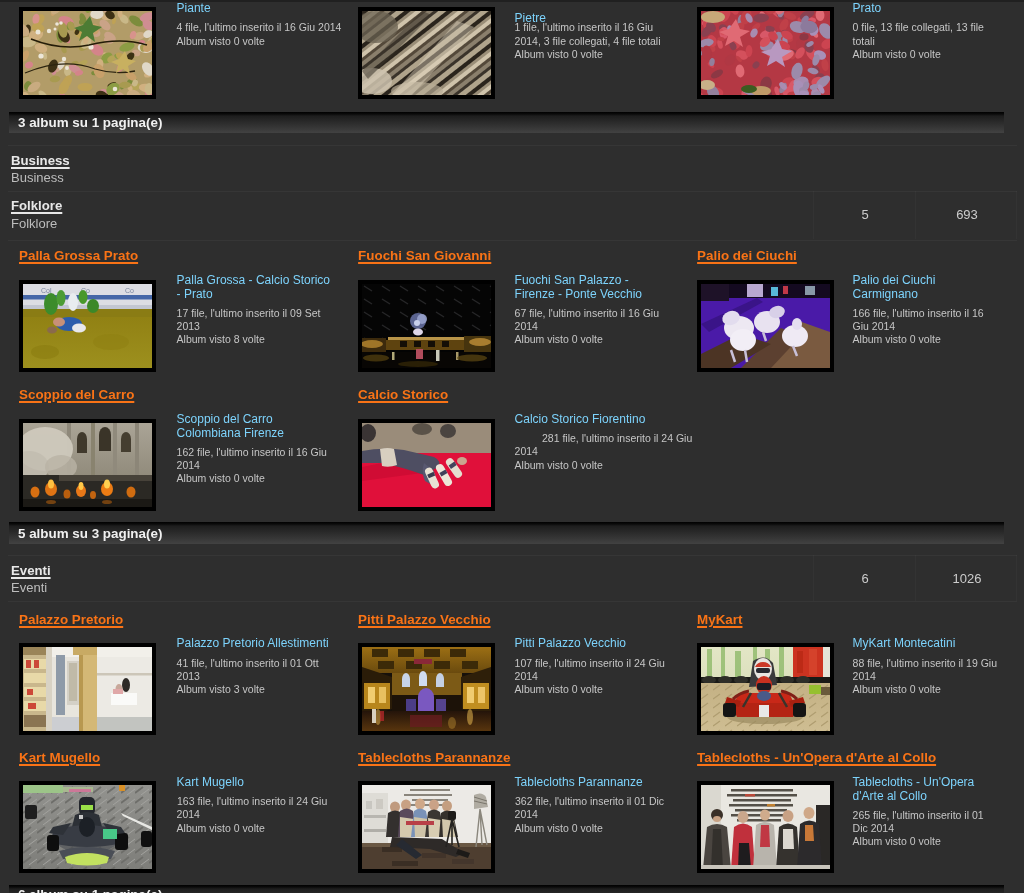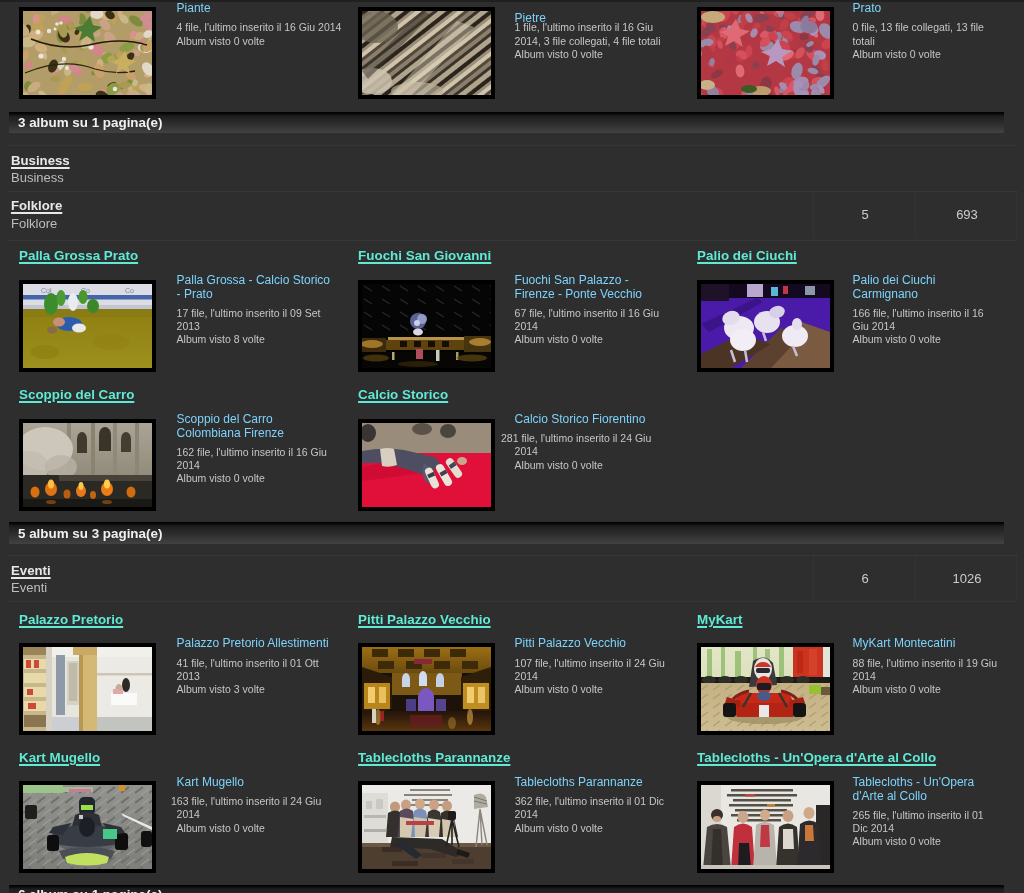--- a/index.html
+++ b/index.html
@@ -1,21 +1,21 @@
 <!DOCTYPE html>
 <html><head><meta charset="utf-8"><style>
 html,body{margin:0;padding:0;width:1024px;height:893px;overflow:hidden;background:#2e2e2e}
 body{font-family:"Liberation Sans",sans-serif;position:relative}
 .ab{position:absolute;white-space:nowrap}
 .t{color:#7dd3fc;font-size:12px;line-height:12px}
 .i{color:#c6c6c6;font-size:10.5px;line-height:10.5px}
 .cat{color:#e8e8e8;font-size:13.2px;line-height:13.2px;font-weight:bold;text-decoration:underline;text-underline-offset:2px;text-decoration-thickness:1.5px}
 .cdesc{color:#bdbdbd;font-size:13px;line-height:13px}
 .num{color:#cccccc;font-size:13px;line-height:13px;position:absolute;white-space:nowrap}
-.alb{color:#5eead4;font-size:13.4px;line-height:13.4px;font-weight:bold;text-decoration:underline;text-underline-offset:2px;text-decoration-thickness:1.5px}
+.alb{color:#f97316;font-size:13.4px;line-height:13.4px;font-weight:bold;text-decoration:underline;text-underline-offset:2px;text-decoration-thickness:1.5px}
 .bar{position:absolute;left:9px;width:995px;height:21.5px;
  background:linear-gradient(#000 0px,#0a0a0a 2px,#1d1d1d 4px,#424242 100%);}
 .bar span{position:absolute;left:9px;top:50%;transform:translateY(-50%);
  color:#f0f0f0;font-size:13.4px;font-weight:bold}
 .hr{position:absolute;left:8px;width:1009px;height:1px;background:rgba(255,255,255,0.04)}
 .th{position:absolute;width:129px;height:84px;border:4px solid #000;background:#000}
 .th svg{display:block}
 </style></head><body>
 <div class="ab" style="left:0;top:0;width:1024px;height:2px;background:#202020"></div>
 <div class="th" style="left:19.3px;top:7px">
@@ -500,21 +500,21 @@
       <rect x="89" y="40" width="7" height="4" transform="rotate(-35 92 45)" fill="#44445c"></rect>
       <ellipse cx="100" cy="38" rx="5" ry="4" fill="#caA58e"></ellipse>
     </svg>
   </div>
 <div class="ab t" style="left:176.6px;top:412.6px">Scoppio del Carro</div>
 <div class="ab t" style="left:176.6px;top:426.5px">Colombiana Firenze</div>
 <div class="ab i" style="left:176.6px;top:446.6px">162 file, l'ultimo inserito il 16 Giu</div>
 <div class="ab i" style="left:176.6px;top:460.0px">2014</div>
 <div class="ab i" style="left:176.6px;top:473.4px">Album visto 0 volte</div>
 <div class="ab t" style="left:514.6px;top:412.6px">Calcio Storico Fiorentino</div>
-<div class="ab i" style="left:501px;top:432.7px">281 file, l'ultimo inserito il 24 Giu</div>
+<div class="ab i" style="left:542px;top:432.7px">281 file, l'ultimo inserito il 24 Giu</div>
 <div class="ab i" style="left:514.6px;top:446.1px">2014</div>
 <div class="ab i" style="left:514.6px;top:459.5px">Album visto 0 volte</div>
 <div class="bar" style="top:522px">
     <span>5 album su 3 pagina(e)</span>
   </div>
 <div class="hr" style="top:555px"></div>
 <div class="ab cat" style="left:11px;top:563.5px">Eventi</div>
 <div class="ab cdesc" style="left:11px;top:581.4px">Eventi</div>
 <div class="ab num" style="left:814px;top:571.8px;width:102px;text-align:center">6</div>
 <div class="ab num" style="left:916px;top:571.8px;width:102px;text-align:center">1026</div>
@@ -798,21 +798,21 @@
       <ellipse cx="87" cy="31" rx="5.5" ry="6" fill="#c8a184"></ellipse>
       <path d="M78 42 q9 -7 18 0 l3 42 l-24 0z" fill="#35322e"></path>
       <path d="M82 44 l10 0 l1 20 l-11 0z" fill="#dcd8d0"></path>
       <ellipse cx="108" cy="28" rx="5.5" ry="6" fill="#cfa888"></ellipse>
       <path d="M99 39 q9 -7 19 0 l3 45 l-25 0z" fill="#2c2a2c"></path>
       <path d="M104 40 l8 0 l1 16 l-9 0z" fill="#c87838"></path>
       <rect x="0" y="80" width="129" height="4" fill="#c9c5bc"></rect>
     </svg>
   </div>
 <div class="ab t" style="left:176.6px;top:775.6px">Kart Mugello</div>
-<div class="ab i" style="left:171px;top:795.7px">163 file, l'ultimo inserito il 24 Giu</div>
+<div class="ab i" style="left:177px;top:795.7px">163 file, l'ultimo inserito il 24 Giu</div>
 <div class="ab i" style="left:176.6px;top:809.1px">2014</div>
 <div class="ab i" style="left:176.6px;top:822.5px">Album visto 0 volte</div>
 <div class="ab t" style="left:514.6px;top:775.6px">Tablecloths Parannanze</div>
 <div class="ab i" style="left:515px;top:795.7px">362 file, l'ultimo inserito il 01 Dic</div>
 <div class="ab i" style="left:514.6px;top:809.1px">2014</div>
 <div class="ab i" style="left:514.6px;top:822.5px">Album visto 0 volte</div>
 <div class="ab t" style="left:852.6px;top:775.6px">Tablecloths - Un'Opera</div>
 <div class="ab t" style="left:852.6px;top:789.5px">d'Arte al Collo</div>
 <div class="ab i" style="left:852.6px;top:809.6px">265 file, l'ultimo inserito il 01</div>
 <div class="ab i" style="left:852.6px;top:823.0px">Dic 2014</div>

